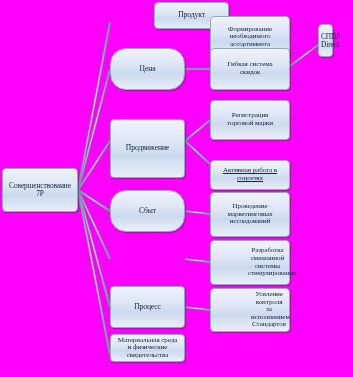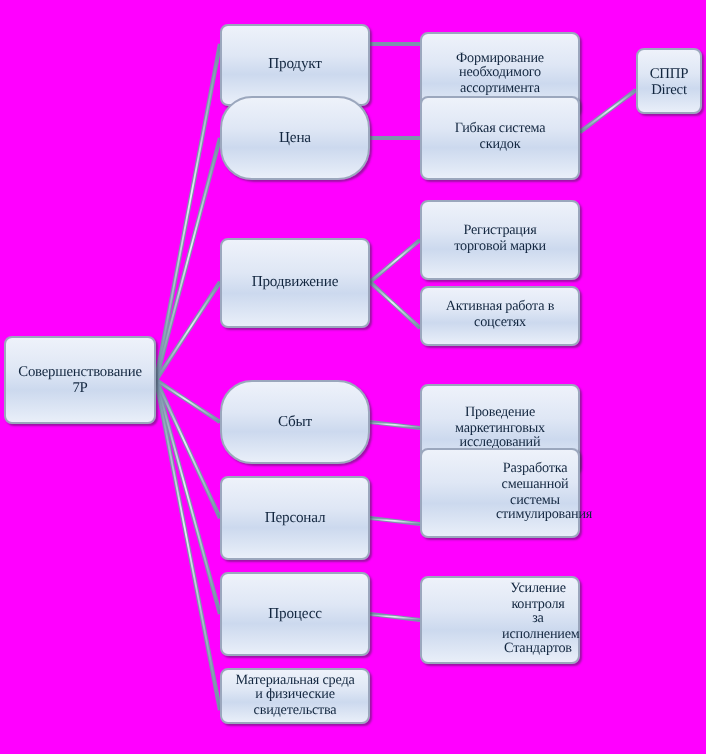--- a/index.html
+++ b/index.html
@@ -64,47 +64,47 @@
     height: 44px;
     font-size: 7.4px;
   }
 
   
   .node-p {
     left: 110px;
     width: 75px;
     font-size: 7.6px;
   }
-  #node-product  { top: 12px;   height: 41px; }
+  #node-product  { top: 2px;   height: 27px; margin-left: 44px; }
   #node-price    { top: 48px;  height: 42px; border-radius: 16px; }
-  #node-promo    { top: 119px; height: 45px; }
+  #node-promo    { top: 119px; height: 59px; }
   #node-place    { top: 190px; height: 42px; border-radius: 16px; }
   #node-people   { top: 238px; height: 42px; }
   #node-process  { top: 286px; height: 42px; }
   #node-evidence { top: 334px; height: 28px; font-size: 7.1px; font-family: Liberation Serif, serif; }
 
   
   .node-a {
     left: 210px;
     width: 80px;
     font-size: 7.1px;
   }
   #node-assortment { top: 16px;   height: 42px; }
   #node-discounts  { top: 48px;  height: 42px; justify-content: center; }
   #node-trademark  { top: 100px; height: 40px; }
-  #node-social     { top: 143px; height: 30px; }
+  #node-social     { top: 160px; height: 30px; text-decoration: underline; }
   #node-research   { top: 192px; height: 45px; }
-  #node-motivation { top: 224px; height: 45px; padding-left: 37px; }
+  #node-motivation { top: 240px; height: 45px; padding-left: 37px; }
   #node-standards  { top: 288px; height: 44px; padding-left: 40px; }
 
   
   #node-sppr {
     left: 318px;
     top: 24px;
-    width: 33px;
+    width: 15px;
     height: 33px;
     font-size: 7.4px;
   }
 </style>
 </head>
 <body>
 
 <div id="canvas">
 
   <svg id="edge-layer" viewBox="0 0 353 377" width="353" height="377">
@@ -164,23 +164,20 @@
   </div>
   <div class="node node-p" id="node-price">
     <span class="node-text">Цена</span>
   </div>
   <div class="node node-p" id="node-promo">
     <span class="node-text">Продвижение</span>
   </div>
   <div class="node node-p" id="node-place">
     <span class="node-text">Сбыт</span>
   </div>
-  <div class="node node-p" id="node-people">
-    <span class="node-text">Персонал</span>
-  </div>
   <div class="node node-p" id="node-process">
     <span class="node-text">Процесс</span>
   </div>
   <div class="node node-p" id="node-evidence">
     <span class="node-text">Материальная среда
 и физические
 свидетельства</span>
   </div>
 
   <div class="node node-a" id="node-assortment">

